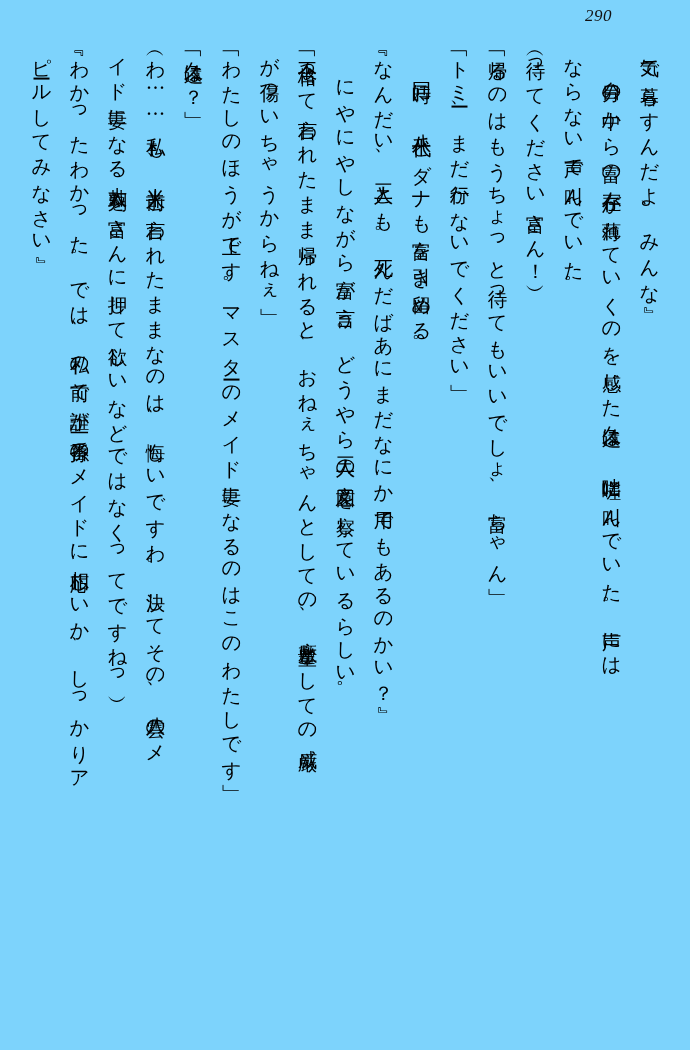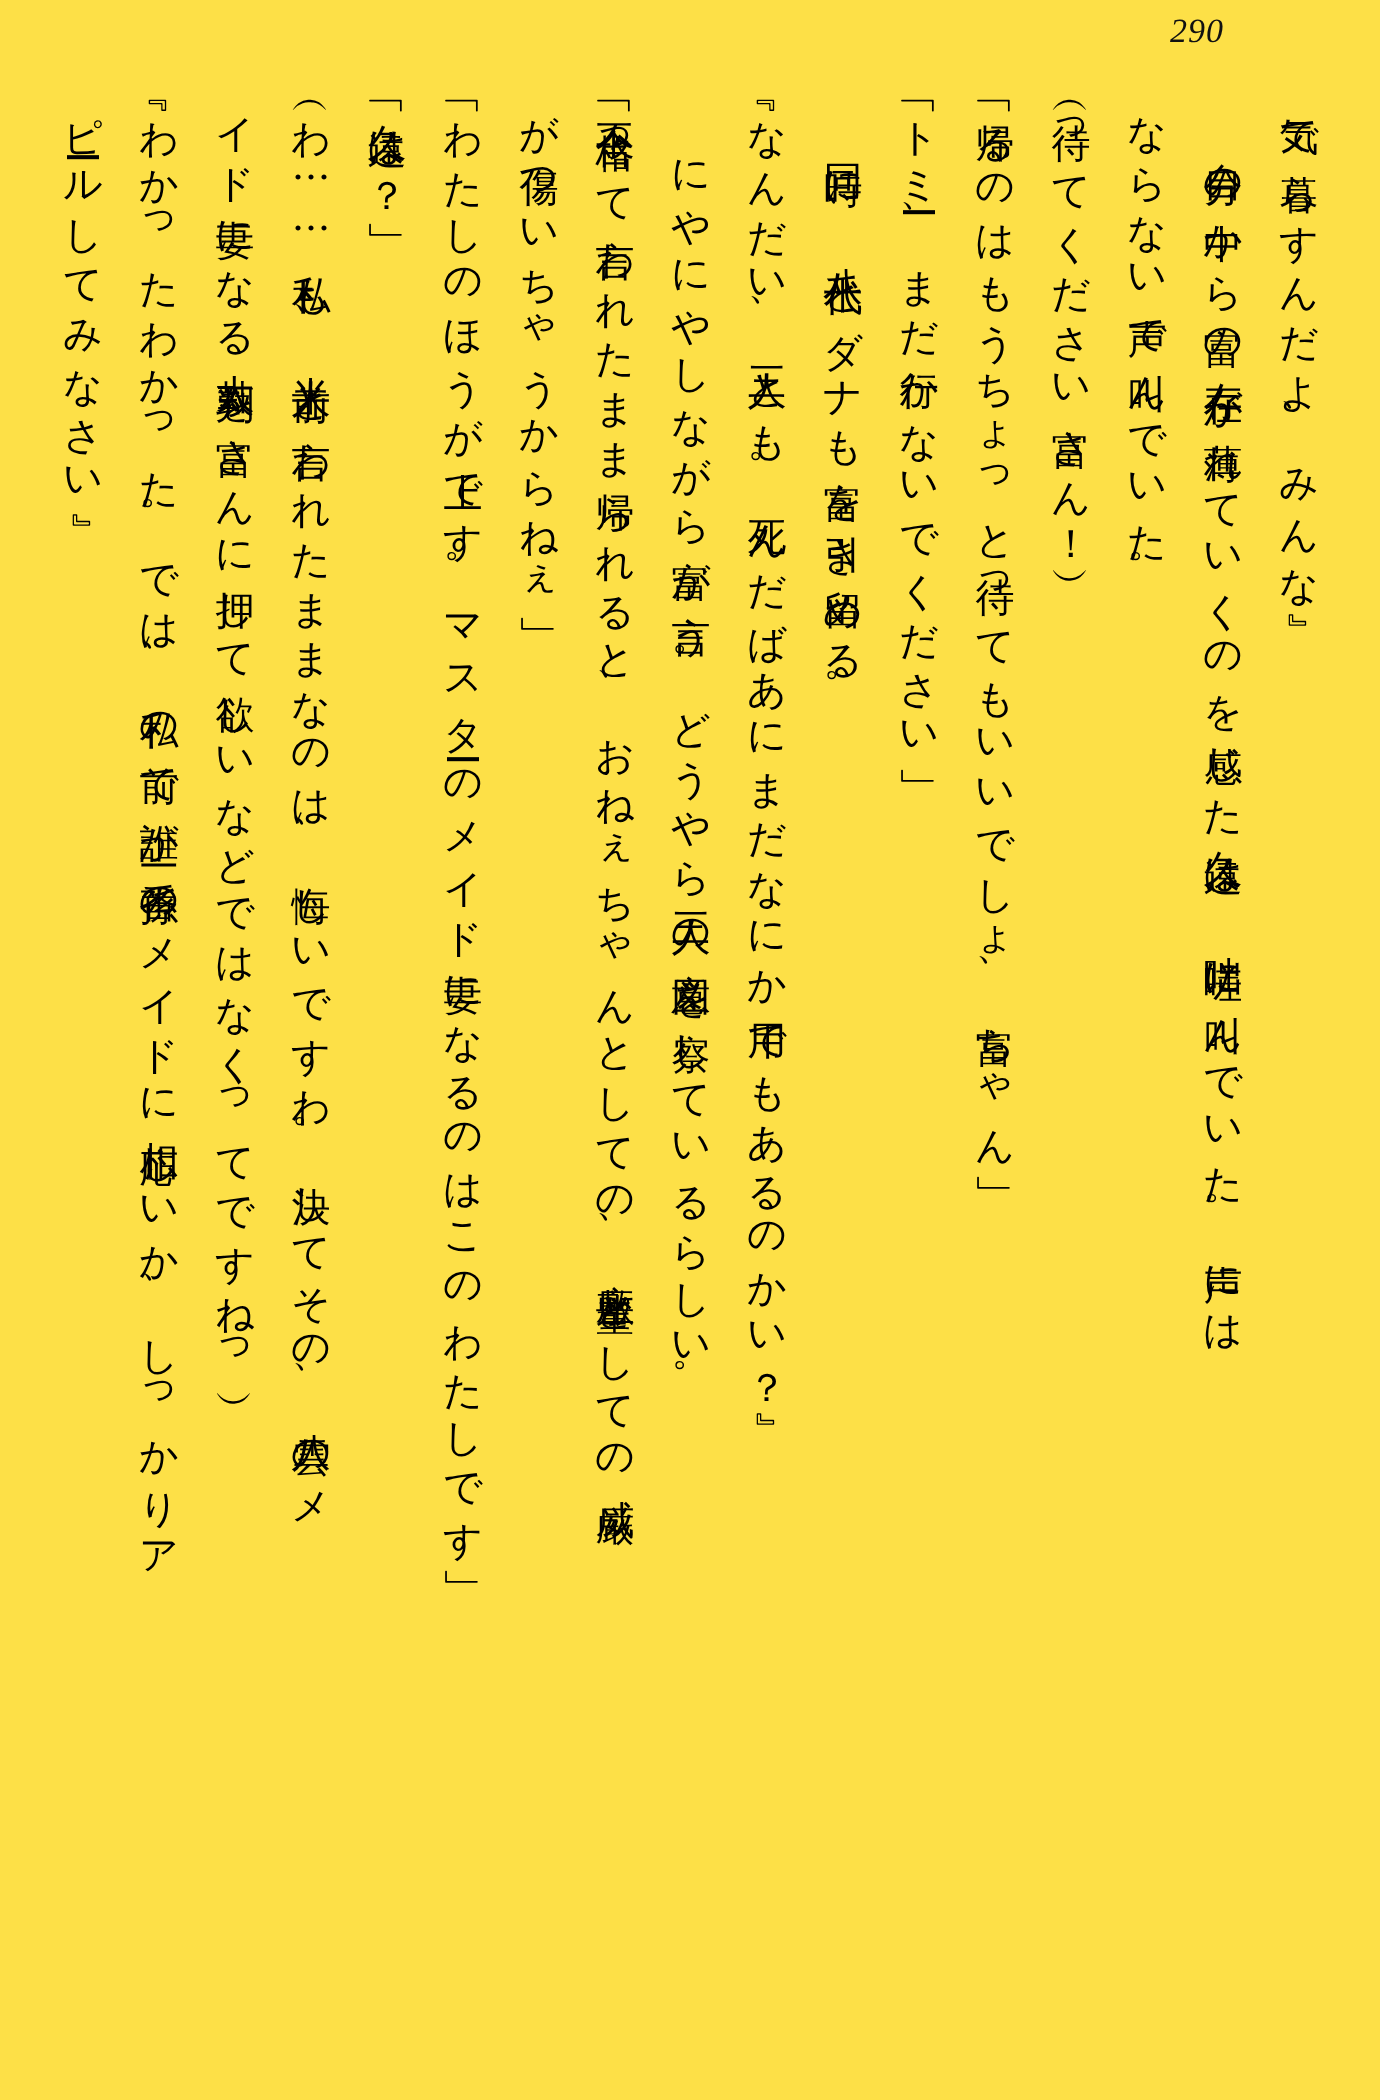--- a/index.html
+++ b/index.html
@@ -4,21 +4,21 @@
 <style>
   html, body {
     margin: 0;
     padding: 0;
     background: #ffffff;
   }
   .page {
     position: relative;
     width: 690px;
     height: 1050px;
-    background: #fde047;
+    background: #7dd3fc;
     overflow: hidden;
     font-family: "Liberation Serif", "DejaVu Serif", serif;
     color: #000000;
   }
   .page-number {
     position: absolute;
     top: 6px;
     right: 78px;
     font-size: 17px;
     font-style: italic;

